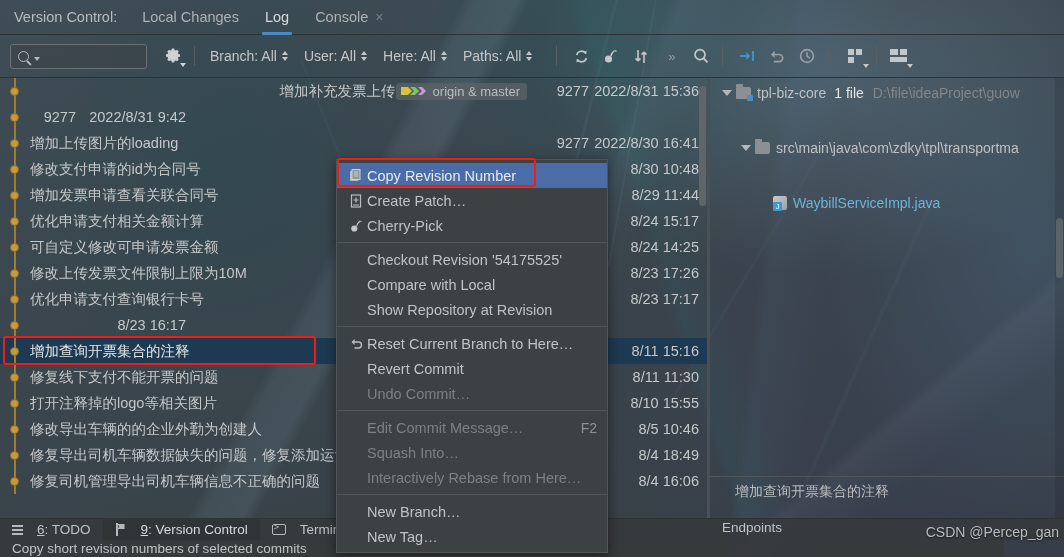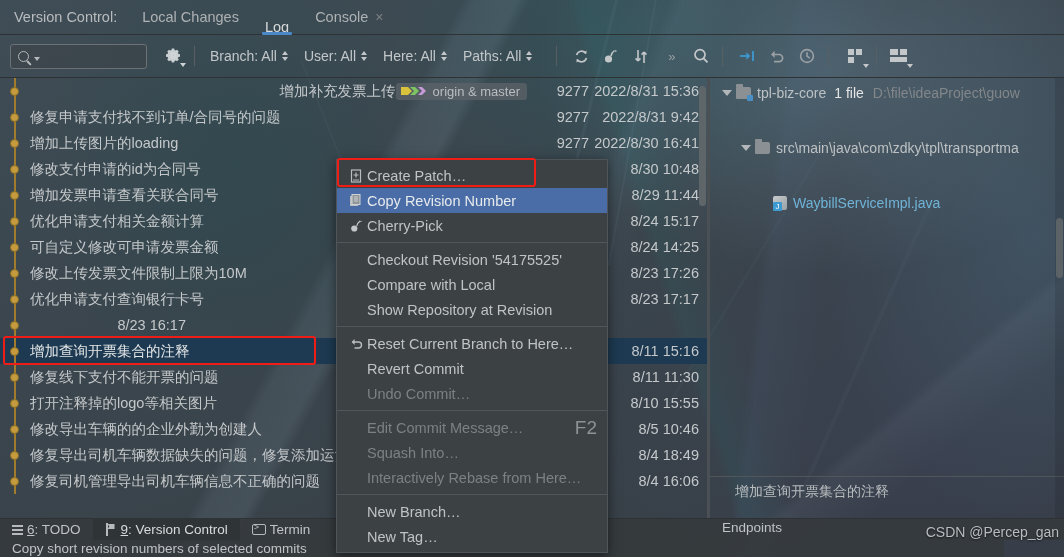--- a/index.html
+++ b/index.html
@@ -46,21 +46,21 @@
   .tabbar {
     position: absolute; left:0; top:0; width:1064px; height:35px;
     display: flex; align-items: center; gap: 0px;
     border-bottom: 1px solid #2e3234;
   }
   .tabbar-title { color:#b9bcbe; font-size:14.5px; padding:0 12px 0 14px; }
   .tab {
     position: relative; height:35px; display:flex; align-items:center;
     padding: 0 13px; color:#aeb2b4; font-size:14.5px; cursor:default;
   }
-  .tab.active { color:#d6d9da;align-items:flex-end; }
+  .tab.active { color:#d6d9da; }
   .tab.active::after {
     content:""; position:absolute; left:10px; right:10px; bottom:0;
     height:3px; background:#4a88c7; border-radius:1px;
   }
   .tab-close { margin-left:7px; color:#7d8285; font-size:14px; line-height:1; }
 
   
   .toolbar {
     position:absolute; left:0; top:35px; width:1064px; height:43px;
     display:flex; align-items:center; border-bottom:1px solid #2e3234;
@@ -137,21 +137,21 @@
     background:#3c4143; border:1px solid #4f5558;
     box-shadow:0 3px 11px rgba(0,0,0,0.5);
     padding:3px 0 3px 0; z-index:40;
   }
   .mi {
     display:flex; align-items:center; height:25px; padding:0 10px 0 8px;
     color:#bfc3c5; font-size:14.5px; white-space:nowrap; cursor:default;
   }
   .mi .ic { width:22px; flex:none; display:flex; align-items:center; justify-content:center; }
   .mi .lbl { flex:1 1 auto; }
-  .mi .acc { color:#8d9295; font-size:19px; margin-left:10px; }
+  .mi .acc { color:#8d9295; font-size:14px; margin-left:10px; }
   .mi.highlight { background:#4a6da7; color:#e7eaec; }
   .mi.disabled { color:#7c8184; }
   .msep { height:1px; background:#50565a; margin:4px 0; }
 
   
   .tree-row { display:flex; align-items:center; height:22px; font-size:14px; color:#bdc1c3; white-space:nowrap;margin-top:33px; }
   .tw { width:18px; display:flex; align-items:center; justify-content:center; flex:none; }
   .tri { width:0;height:0;border-left:5px solid transparent;border-right:5px solid transparent;border-top:6px solid #b3b7b9; }
   .folder { width:15px; height:12px; background:#8a9093; border-radius:1px 2px 2px 1px; position:relative; margin-right:6px; flex:none;}
   .folder::before{content:"";position:absolute;left:0;top:-3px;width:7px;height:3px;background:#8a9093;border-radius:1px 1px 0 0;}
@@ -172,21 +172,21 @@
   .sb-v .thumb { position:absolute; left:1px; width:7px; background:#5c6367; border-radius:4px; }
   .sb-left { position:absolute; left:698px; top:0; width:9px; height:440px; }
   .sb-left .thumb { position:absolute; left:1px; top:8px; width:7px; height:120px; background:#5f666a; border-radius:4px; }
 
   
   .toolwin-bar {
     position:absolute; left:0; top:518px; width:1064px; height:22px;
     display:flex; align-items:center; border-top:1px solid #2e3234; background:rgba(53,58,61,0.92);
   }
   .twb {
-    display:flex; align-items:center; gap:4px; height:22px; padding:12px 12px;
+    display:flex; align-items:center; gap:14px; height:22px; padding:12px 12px;
     color:#bfc3c5; font-size:13.5px; cursor:default; white-space:nowrap;
   }
   .twb.active { background:#2f3436; color:#d8dbdc; }
   .twb u { text-decoration:underline; }
   .ic-list { display:inline-flex; flex-direction:column; gap:2px; }
   .ic-list span { display:block; width:11px; height:2px; background:#b6babc; }
   .ic-vcs { width:12px; height:13px; position:relative; }
   .ic-vcs::before{content:"";position:absolute;left:1px;top:0;width:2px;height:13px;background:#b6babc;}
   .ic-vcs::after{content:"";position:absolute;left:3px;top:1px;width:7px;height:5px;background:#b6babc;
                  clip-path:polygon(0 0,100% 0,100% 100%,0 100%,25% 50%);}
@@ -379,21 +379,20 @@
               <span>增加补充发票上传</span>
             </div>
             <div class="hash">9277</div>
             <div class="date">2022/8/31 15:36</div>
           </div>
           <div class="row">
             <div class="graph">
               <div class="line"></div>
               <div class="dot"></div>
             </div>
-            <div class="subj"><span>修复申请支付找不到订单/合同号的问题</span></div>
             <div class="hash">9277</div>
             <div class="date">2022/8/31 9:42</div>
           </div>
           <div class="row">
             <div class="graph">
               <div class="line"></div>
               <div class="dot"></div>
             </div>
             <div class="subj"><span>增加上传图片的loading</span></div>
             <div class="hash">9277</div>
@@ -551,41 +550,41 @@
       <div class="sb-v">
         <div class="thumb" style="top:140px;height:60px;"></div>
       </div>
     </div>
 
     <div class="redbox" style="left:3px; top:258px; width:313px; height:29px;"></div>
   </div>
 
   <div class="ctxmenu">
     <div id="ctx-items">
-        <div class="mi">
-          <span class="ic">
-            <svg width="14" height="14" viewBox="0 0 14 14">
-              <rect x="2.5" y="1" width="9" height="12" fill="none" stroke="#b9bdbf" stroke-width="1.2"></rect>
-              <path d="M7 3.5v5M4.5 6h5M4 11h6" stroke="#b9bdbf" stroke-width="1.2"></path>
-            </svg>
-          </span>
-          <span class="lbl">Create Patch…</span>
-        </div>
         <div class="mi highlight">
           <span class="ic">
             <svg width="14" height="14" viewBox="0 0 14 14">
               <rect x="1" y="2" width="8" height="10" fill="#b9bdbf"></rect>
               <rect x="3" y="0.5" width="8" height="10" fill="#8e9497" stroke="#cfd3d5" stroke-width="1"></rect>
               <path d="M5 3h4M5 5h4M5 7h4" stroke="#cfd3d5" stroke-width="1"></path>
             </svg>
           </span>
           <span class="lbl">Copy Revision Number</span>
         </div>
         <div class="mi">
           <span class="ic">
+            <svg width="14" height="14" viewBox="0 0 14 14">
+              <rect x="2.5" y="1" width="9" height="12" fill="none" stroke="#b9bdbf" stroke-width="1.2"></rect>
+              <path d="M7 3.5v5M4.5 6h5M4 11h6" stroke="#b9bdbf" stroke-width="1.2"></path>
+            </svg>
+          </span>
+          <span class="lbl">Create Patch…</span>
+        </div>
+        <div class="mi">
+          <span class="ic">
             <svg width="15" height="14" viewBox="0 0 15 14">
               <path d="M11 2c-1.8 1.4-2.9 3.2-3.2 5" stroke="#c3c7c9" stroke-width="1.3" fill="none"></path>
               <circle cx="5.3" cy="9.5" r="3.1" fill="#c3c7c9"></circle>
               <path d="M11.8 1.4l1.2 1.2-1.9.7z" fill="#c3c7c9"></path>
             </svg>
           </span>
           <span class="lbl">Cherry-Pick</span>
         </div>
         <div class="msep"></div>
         <div class="mi">

